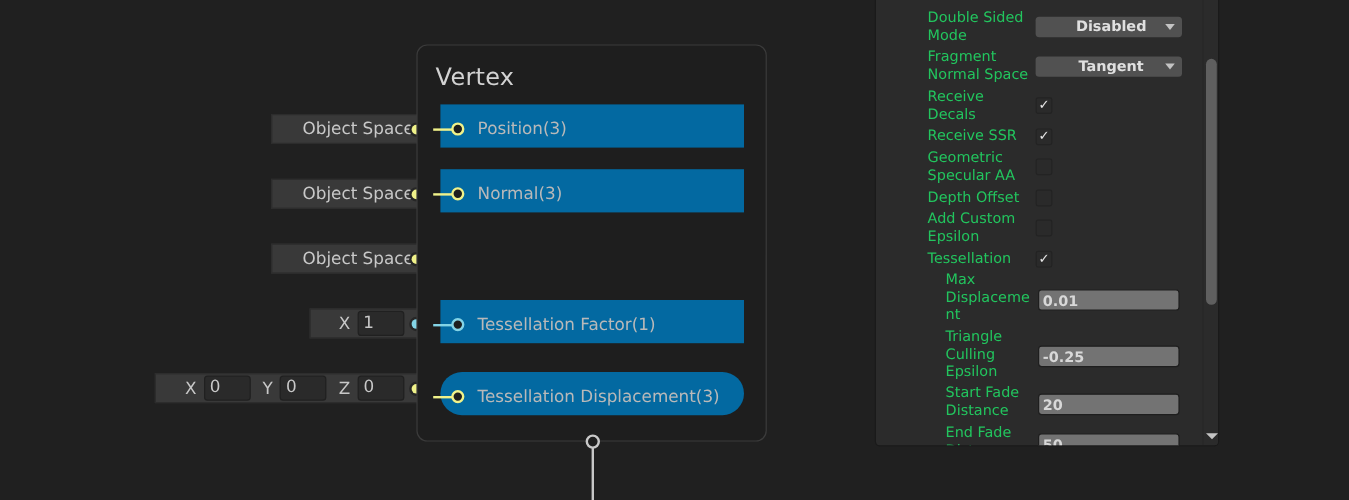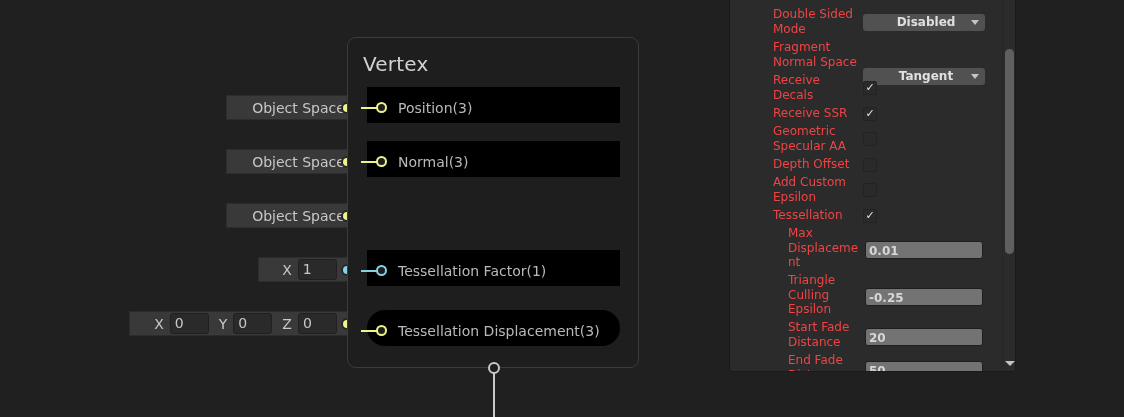--- a/index.html
+++ b/index.html
@@ -10,21 +10,21 @@
   .canvas { position: absolute; left: 0; top: 0; width: 1124px; height: 417px; background: #202020; }
 
   .vertex-node {
     position: absolute; left: 347px; top: 37px; width: 292px; height: 331px;
     background: #1e1e1e; border: 1px solid #3b3b3b; border-radius: 9px;
   }
   .vertex-title {
     position: absolute; left: 15px; top: 14px; font-size: 20px; color: #d2d2d2; letter-spacing: 0.2px;
   }
   .block {
-    position: absolute; left: 19px; width: 253px; height: 36px; background: #000000;
+    position: absolute; left: 19px; width: 253px; height: 36px; background: #0369a1;
   }
   .block-label {
     position: absolute; left: 31px; top: 13px; font-size: 14px; color: #b9b9b9; white-space: nowrap;
   }
   .port-in {
     position: absolute; left: 9px; top: 15px; width: 11px; height: 11px; border-radius: 50%;
     border: 2px solid #f0f28a; background: #1e1e1e;
   }
   .port-in.cyan { border-color: #84d4e6; }
   .port-wire { position: absolute; left: -6px; top: 20px; width: 16px; height: 2px; background: #f0f28a; }
@@ -58,21 +58,21 @@
     position: absolute; left: 729px; top: -4px; width: 287px; height: 376px;
     background: #2b2b2b; border: 1px solid #1a1a1a; border-radius: 0 0 4px 4px; overflow: hidden;
   }
   .scroll-track { position: absolute; right: 0; top: 0; width: 13px; height: 100%; background: #2b2b2b; border-left: 1px solid #262626; }
   .scroll-thumb { position: absolute; left: 2px; top: 52px; width: 9px; height: 205px; background: #5f5f5f; border-radius: 5px; }
   .scroll-arrow {
     position: absolute; left: 2px; bottom: 5px; width: 0; height: 0;
     border-left: 5px solid transparent; border-right: 5px solid transparent; border-top: 5px solid #c4c4c4;
   }
   .row { position: absolute; left: 0; width: 270px; }
-  .row-label { position: absolute; left: 43px; font-size: 12px; line-height: 14.5px; color: #ef4444; width: 88px; }
+  .row-label { position: absolute; left: 43px; font-size: 12px; line-height: 14.5px; color: #22c55e; width: 88px; }
   .row-label.indent { left: 58px; width: 72px; }
   .dropdown {
     position: absolute; left: 133px; width: 122px; height: 17px; background: #515151; border-radius: 3px;
     font-size: 12px; font-weight: bold; color: #e0e0e0; padding: 1px 0 0 4px; text-align: center;
   }
   .dropdown-caret {
     position: absolute; right: 6px; top: 6px; width: 0; height: 0;
     border-left: 4px solid transparent; border-right: 4px solid transparent; border-top: 5px solid #c4c4c4;
   }
   .checkbox {
@@ -150,21 +150,21 @@
     <div class="row" style="top:10px;">
       <span class="row-label">Double Sided Mode</span>
       <div class="dropdown" style="top:7px;">
         <span>Disabled</span>
         <span class="dropdown-caret"></span>
       </div>
     </div>
 
     <div class="row" style="top:43px;">
       <span class="row-label">Fragment Normal Space</span>
-      <div class="dropdown" style="top:7px;margin-top:21px;">
+      <div class="dropdown" style="top:7px;">
         <span>Tangent</span>
         <span class="dropdown-caret"></span>
       </div>
     </div>
 
     <div class="row" style="top:76px;">
       <span class="row-label">Receive Decals</span>
       <span class="checkbox" style="top:8px;">✓</span>
     </div>
 

